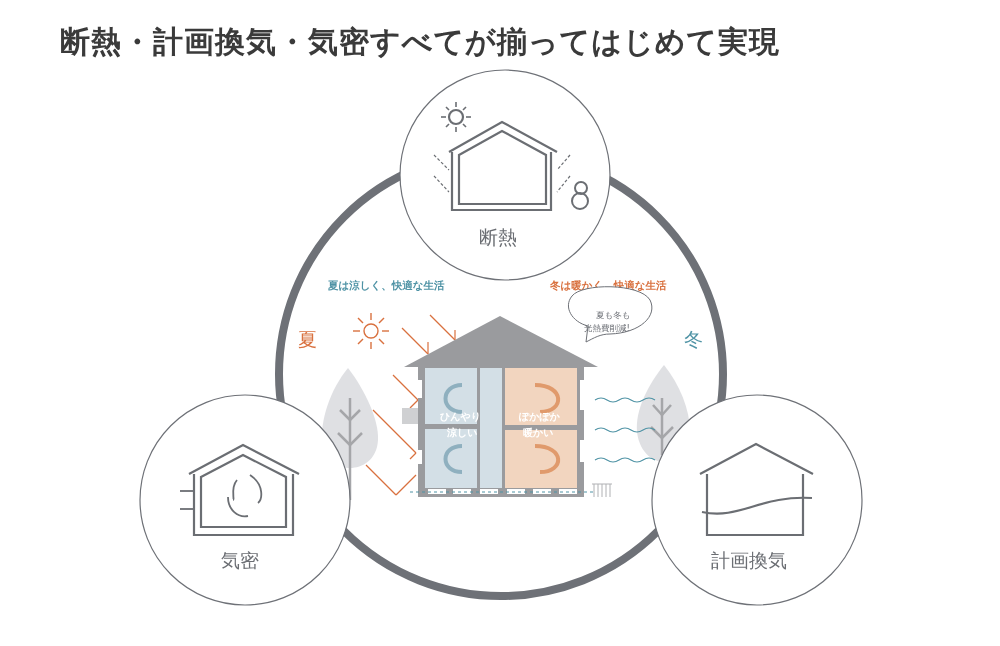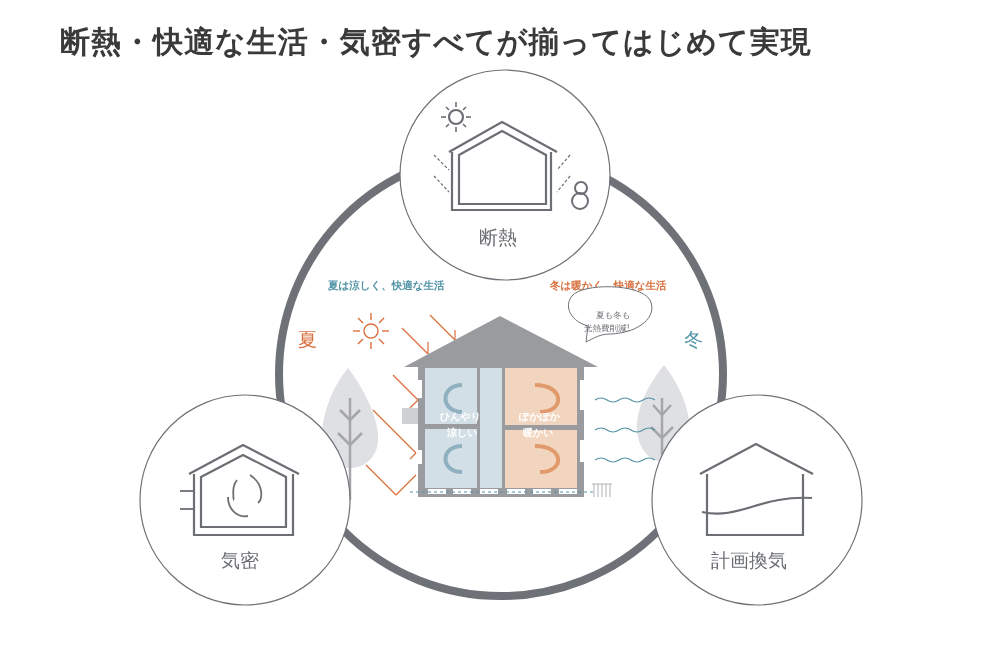--- a/index.html
+++ b/index.html
@@ -6,21 +6,21 @@
   body { width:1000px; height:646px; position:relative; overflow:hidden;
          font-family:"DejaVu Sans", "Liberation Sans", sans-serif; }
   .title { position:absolute; left:60px; top:22px; font-size:30px; font-weight:bold;
            color:#3a3a3a; letter-spacing:1px; margin:0; }
   svg.diagram { position:absolute; left:0; top:0; }
   .lbl { font-family:"DejaVu Sans", sans-serif; }
 </style>
 </head>
 <body>
 
-<h1 class="title">断熱・快適な生活・気密すべてが揃ってはじめて実現</h1>
+<h1 class="title">断熱・計画換気・気密すべてが揃ってはじめて実現</h1>
 
 <svg class="diagram" width="1000" height="646" viewBox="0 0 1000 646">
 
   <circle cx="501" cy="374" r="222" fill="none" stroke="#6e7177" stroke-width="8"></circle>
 
   <g>
 
     <text class="lbl" x="328" y="289" font-size="10.5" font-weight="bold" fill="#4f93a5">夏は涼しく、快適な生活</text>
     <text class="lbl" x="550" y="289" font-size="10.5" font-weight="bold" fill="#d9713f">冬は暖かく、快適な生活</text>
     <text class="lbl" x="298" y="346" font-size="19" fill="#d9713f">夏</text>

